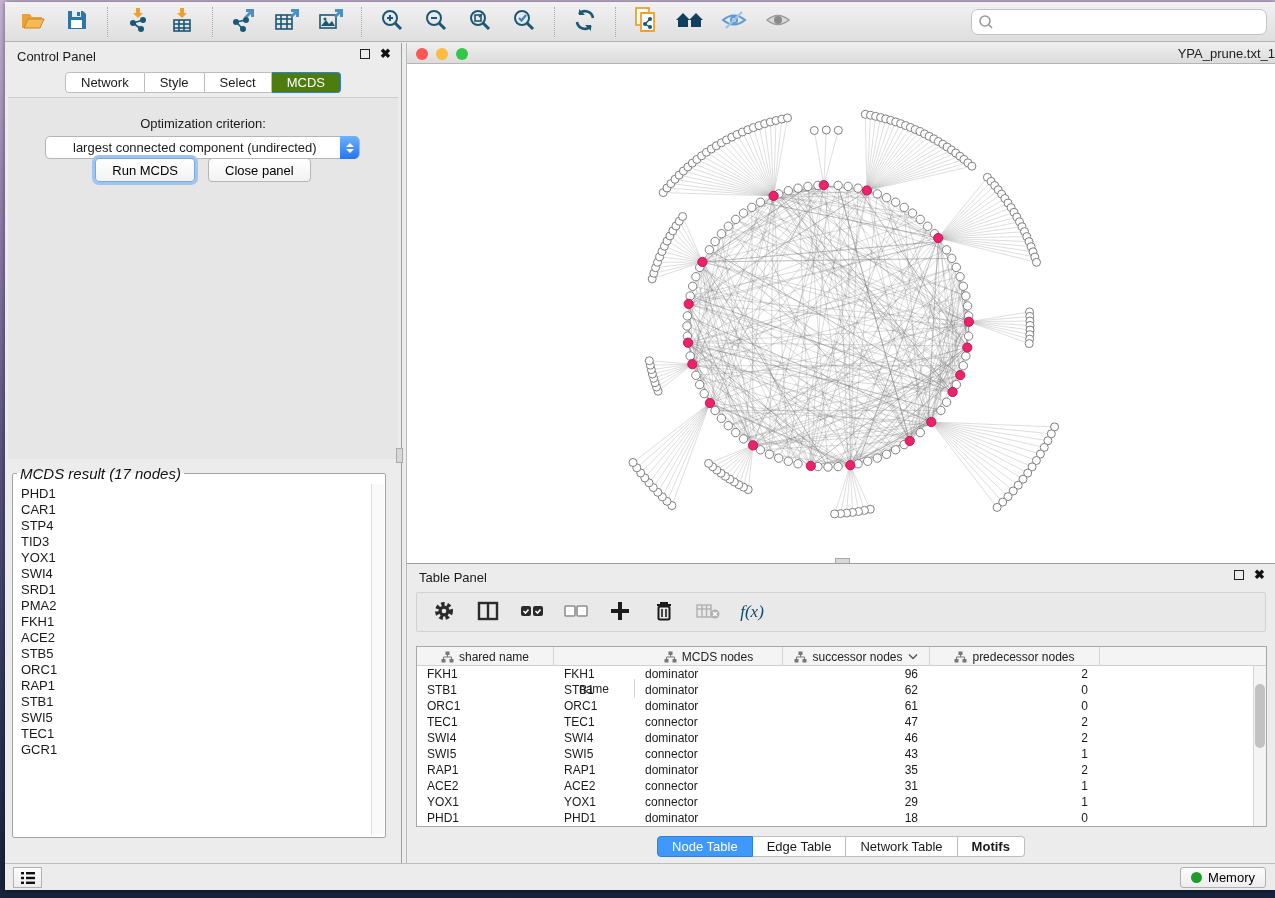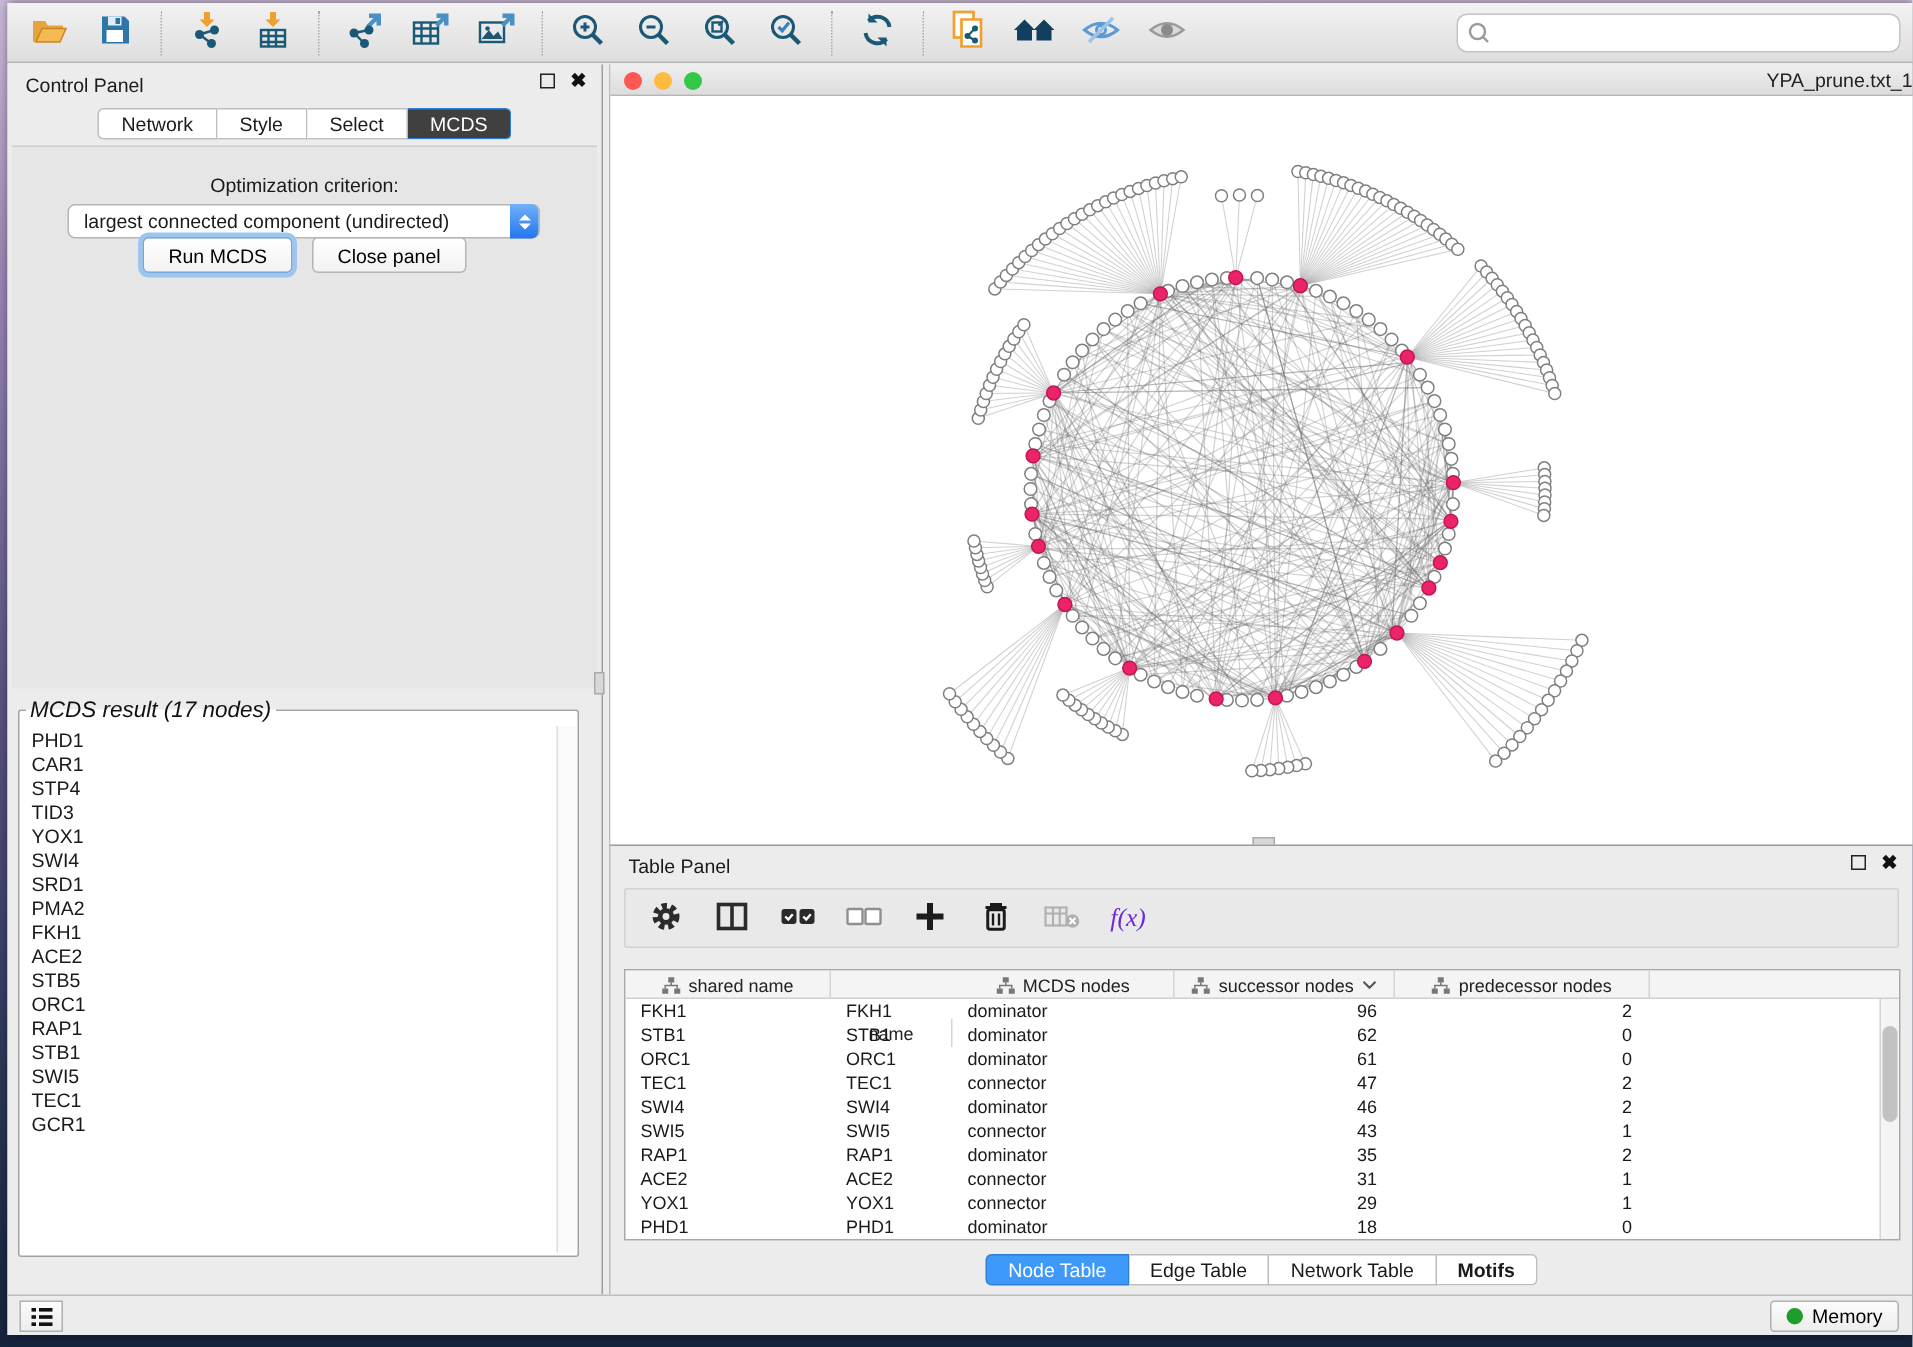--- a/index.html
+++ b/index.html
@@ -35,27 +35,27 @@
   .pbtns { position:absolute; right:10px; top:6px; display:flex; gap:10px; align-items:center; }
   .float-ic { width:10px; height:10px; border:1.5px solid #222; display:inline-block; }
   .close-ic { font-size:13px; font-weight:bold; color:#111; line-height:10px; }
   .seg { position:absolute; top:29px; left:50%; transform:translateX(-50%); display:flex; }
   .seg .tab {
     height:21px; padding:0 15px; background:#fff; border:1px solid #bdbdbd; border-left:none;
     font-size:13px; display:flex; align-items:center; cursor:pointer; color:#1a1a1a;
   }
   .seg .tab:first-child { border-left:1px solid #bdbdbd; border-radius:4px 0 0 4px; }
   .seg .tab:last-child { border-radius:0 4px 4px 0; }
-  .seg .tab.sel { background:#404040; border-color:#2f7fd6; color:#fff; }
+  .seg .tab.sel { background:#4d7c0f; border-color:#2f7fd6; color:#fff; }
   .cbody { position:absolute; left:3px; top:54px; width:390px; height:362px;
            background:#e6e6e6; border-top:1px solid #cdcdcd; }
   .optlabel { position:absolute; top:18px; width:100%; text-align:center; }
   .selectbox { position:absolute; left:37px; top:38px; width:315px; height:23px;
     background:#fff; border:1px solid #b5b5b5; border-radius:5px; display:flex; align-items:center;
-    padding-left:10px; font-size:13px; cursor:pointer; }
+    padding-left:27px; font-size:13px; cursor:pointer; }
   .stepper { position:absolute; right:0; top:-1px; width:19px; height:23px; border-radius:0 5px 5px 0;
     background:linear-gradient(#6fb1f9,#2476ee); display:flex; flex-direction:column;
     align-items:center; justify-content:center; gap:2px; }
   .stepper i { width:0; height:0; border-left:4px solid transparent; border-right:4px solid transparent; }
   .stepper .up { border-bottom:4px solid #fff; }
   .stepper .dn { border-top:4px solid #fff; }
   .btnrow { position:absolute; top:60px; width:100%; display:flex; justify-content:center; gap:13px; }
   .pushbtn { height:24px; padding:0 16px; background:linear-gradient(#ffffff,#f2f2f2);
     border:1px solid #b5b5b5; border-radius:4px; font-size:13px; font-family:inherit; cursor:pointer; }
   .pushbtn.focusring { box-shadow:0 0 0 3px #9cc5f2; border-color:#7aa8d8; }
@@ -81,21 +81,21 @@
   .lights span { width:12px; height:12px; border-radius:50%; display:inline-block; }
   .netcanvas { position:absolute; left:0; top:21px; width:869px; height:499px; background:#fff; }
   
   .tpanel { position:absolute; left:401px; top:561px; width:869px; height:300px;
     background:#ececec; border-top:1px solid #9d9d9d; border-left:1px solid #bbb; }
   .ttoolbar { position:absolute; left:9px; right:9px; top:28px; height:40px;
     background:#e9e9e9; border:1px solid #d2d2d2; border-radius:2px;
     display:flex; align-items:center; gap:14px; padding:0 12px; }
   .ttb { width:30px; height:30px; border:none; background:transparent; display:flex;
     align-items:center; justify-content:center; cursor:pointer; }
-  .fx { font-family:"Liberation Serif", serif; font-style:italic; font-size:17px; color:#6d28d9; }
+  .fx { font-family:"Liberation Serif", serif; font-style:italic; font-size:17px; color:#0c4a6e; }
   .datatable { position:absolute; left:9px; top:82px; width:851px; height:181px;
     background:#fff; border:1px solid #a8a8a8; overflow:hidden; }
   .thead { display:flex; height:19px; background:#f4f4f4; border-bottom:1px solid #cfcfcf; }
   .th { display:flex; align-items:center; justify-content:center; gap:5px; font-size:12px;
     color:#222; border-right:1px solid #d4d4d4; height:19px; cursor:pointer; }
   .trow { display:flex; height:16px; }
   .td { font-size:12px; line-height:16px; padding:0 12px 0 10px; white-space:nowrap; overflow:hidden; }
   .td.num { text-align:right; }
   .vscroll { position:absolute; right:0; top:19px; bottom:0; width:13px;
     background:#f4f4f4; border-left:1px solid #d5d5d5; }

